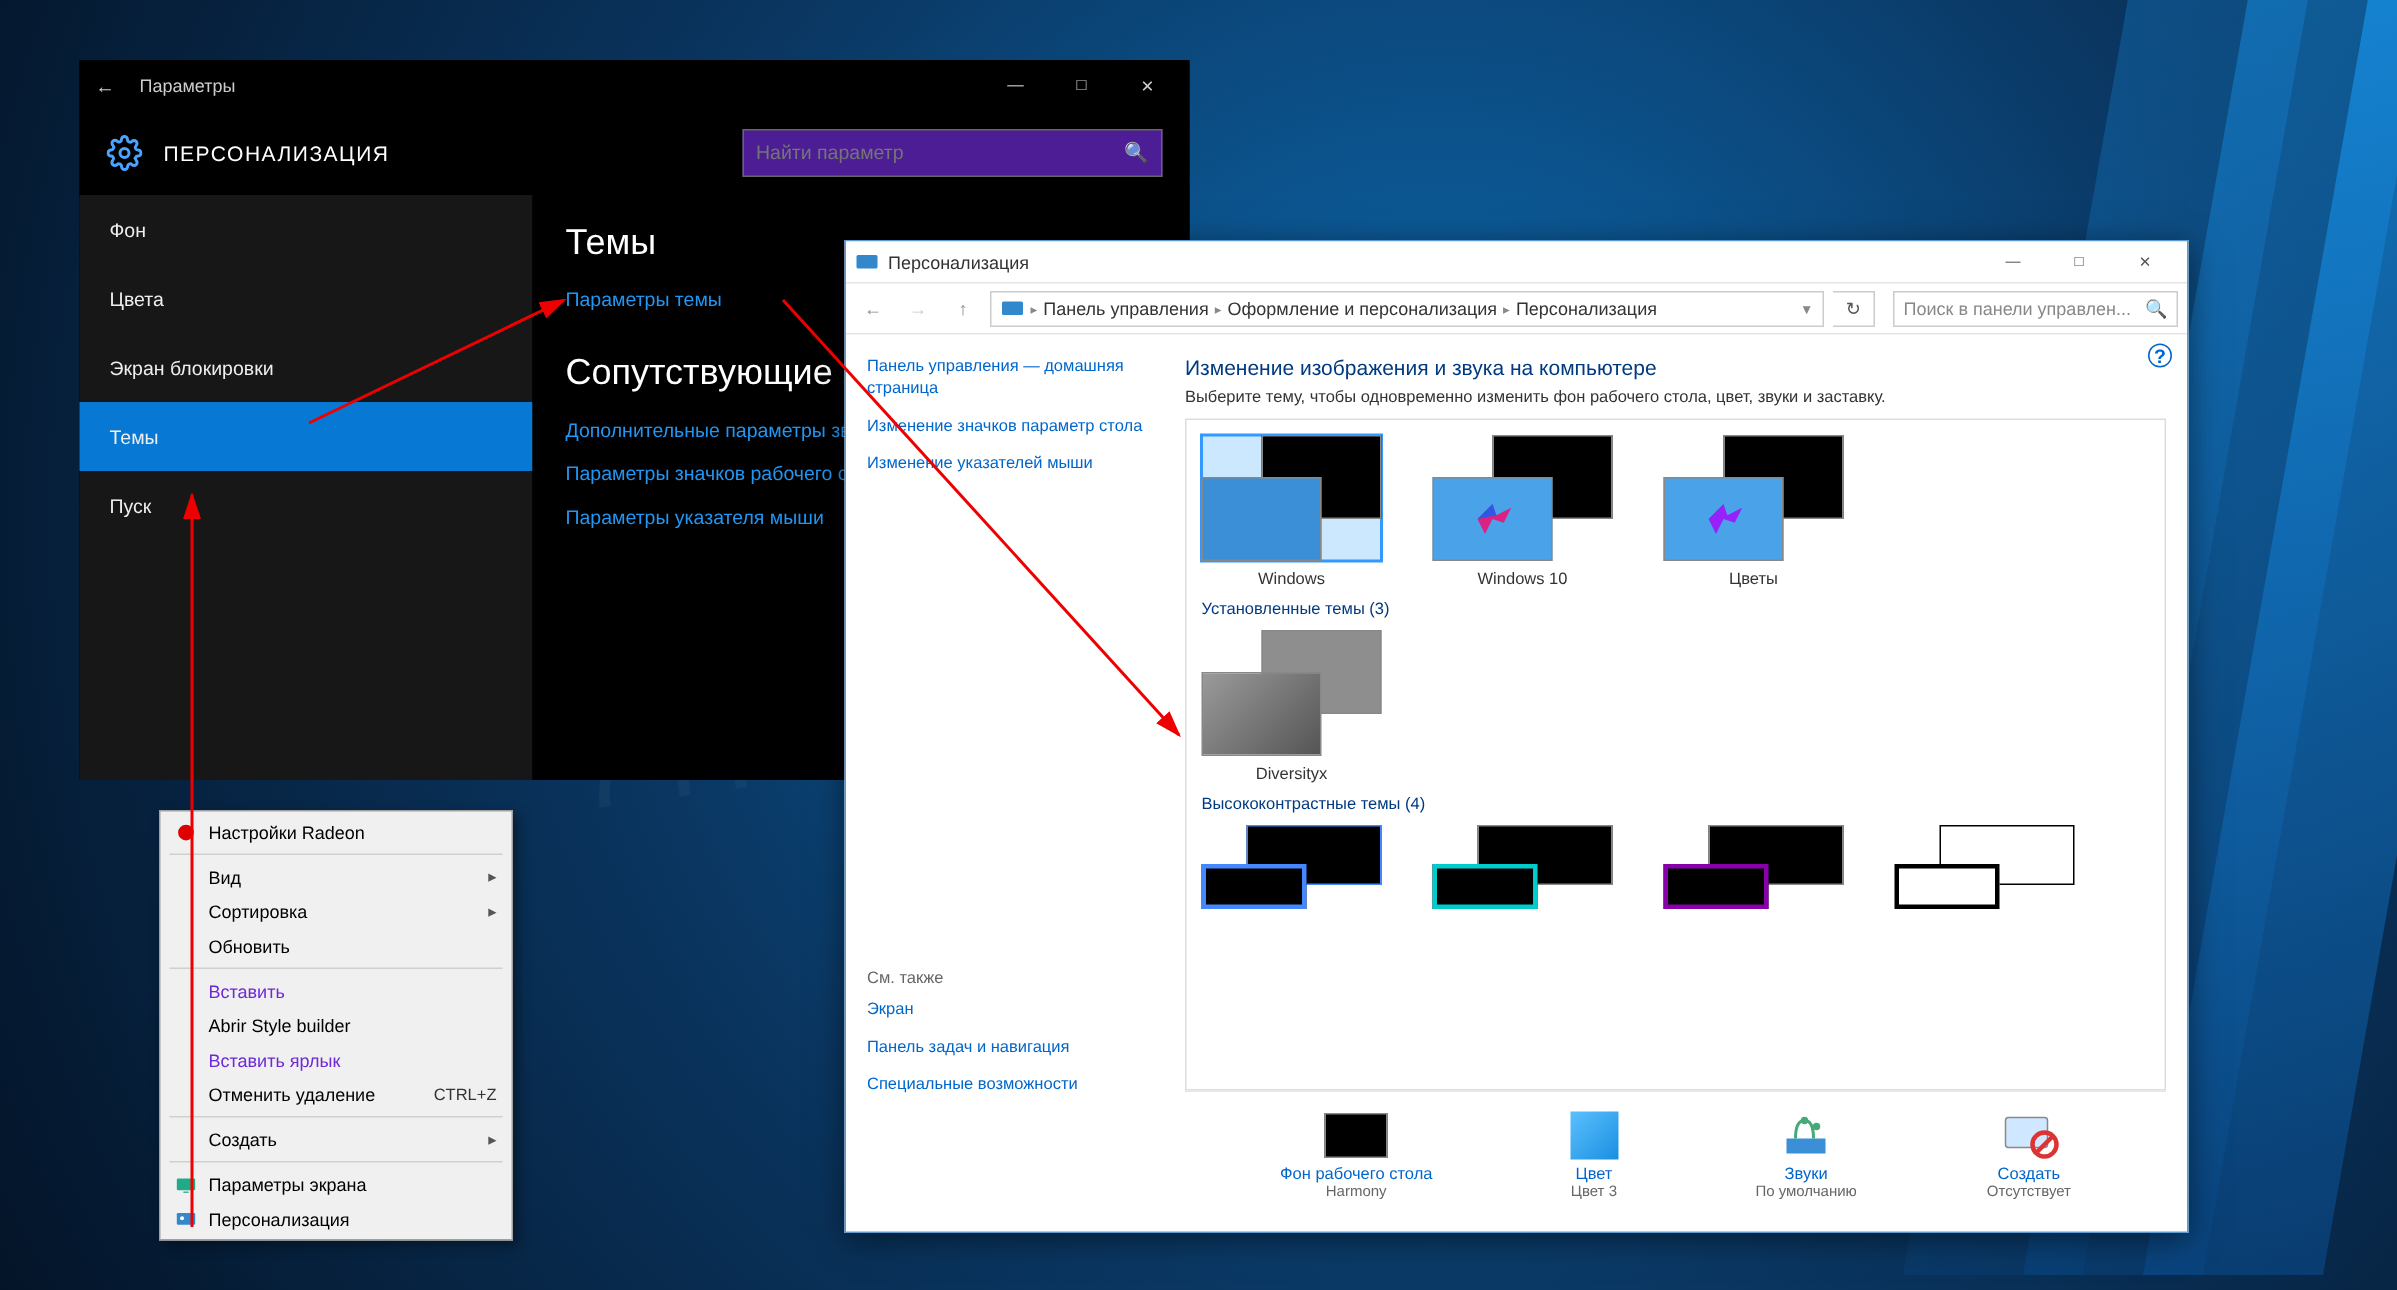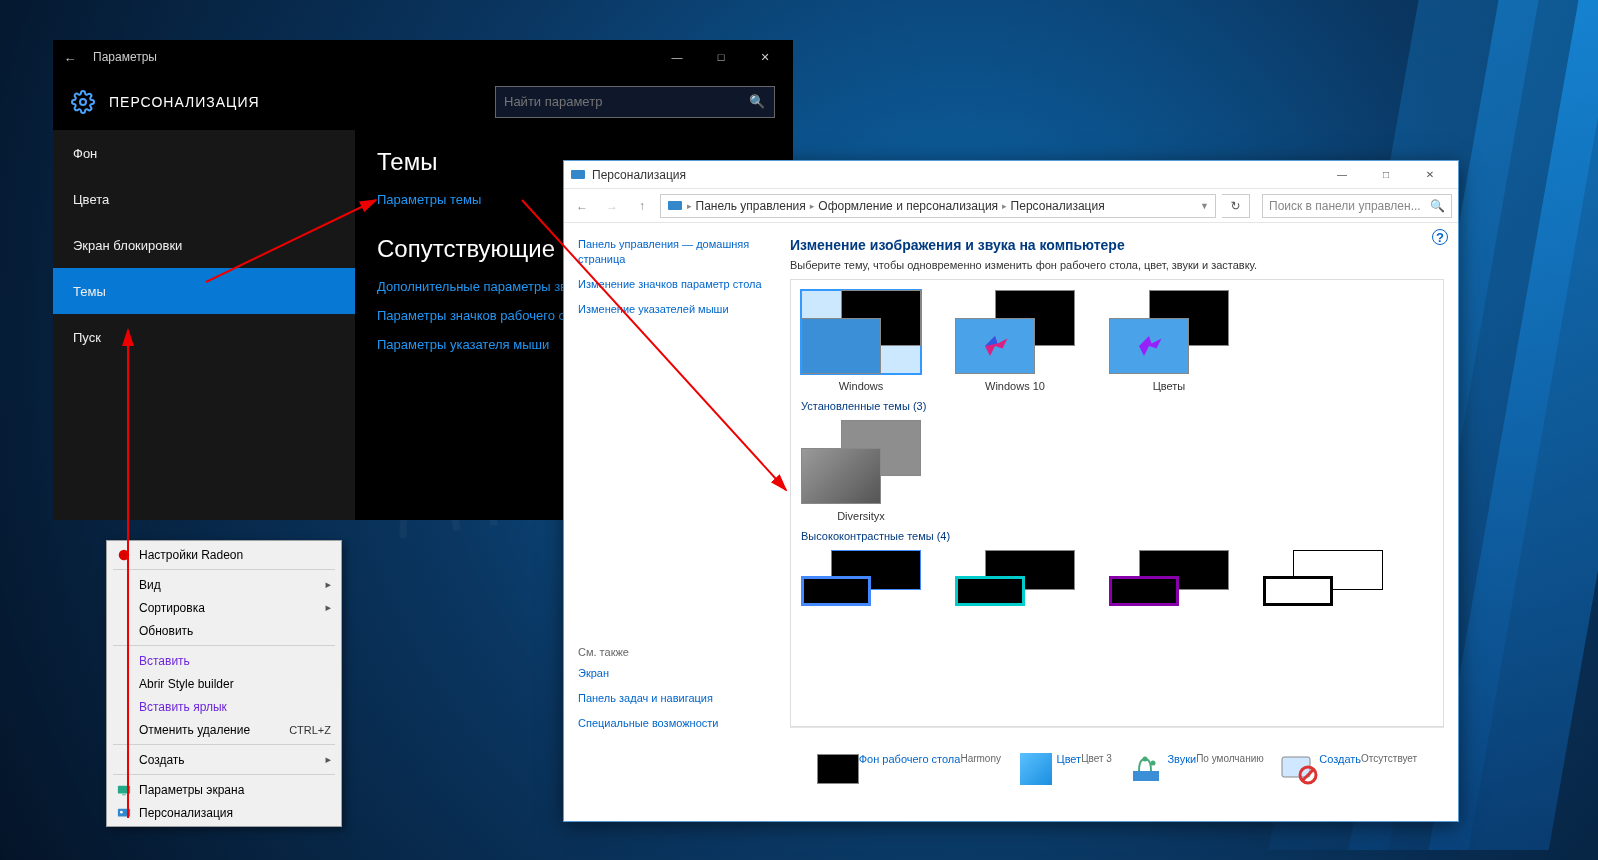--- a/index.html
+++ b/index.html
@@ -22,21 +22,21 @@
   background: #000; color: #fff;
 }
 .settings-titlebar { height: 34px; display:flex; align-items:center; padding:0 6px; background:#000;}
 .settings-titlebar .back-arrow{width:22px;text-align:center;color:#ccc;font-size:13px}
 .settings-titlebar .title{font-size:12px;color:#ccc;margin-left:12px;flex:1}
 .settings-titlebar .winbtns{display:flex}
 .settings-titlebar .winbtn{width:44px;height:34px;display:flex;align-items:center;justify-content:center;color:#ccc;font-size:11px}
 .settings-header{height:56px;display:flex;align-items:center;padding:0 18px;background:#000;border-bottom:1px solid #000}
 .settings-header .gear{width:24px;height:24px;margin-right:14px}
 .settings-header .hdr-text{font-size:14px;letter-spacing:1px;font-weight:400;color:#fff}
-.settings-header .search-wrap{margin-left:auto;width:280px;height:32px;border:1px solid #666;display:flex;align-items:center;padding:0 8px;background:#0f172a}
+.settings-header .search-wrap{margin-left:auto;width:280px;height:32px;border:1px solid #666;display:flex;align-items:center;padding:0 8px;background:#4c1d95}
 .settings-header .search-wrap input{flex:1;background:transparent;border:none;color:#ccc;font-size:13px;outline:none}
 .settings-body{display:flex;height:calc(100% - 90px)}
 .settings-nav{width:302px;background:#171717}
 .settings-nav .navitem{height:46px;display:flex;align-items:center;padding:0 20px;font-size:13px;color:#eee;cursor:pointer}
 .settings-nav .navitem.active{background:#0778d4}
 .settings-content{flex:1;background:#000;padding:18px 22px;overflow:hidden}
 .settings-content h2{font-size:24px;font-weight:300;margin-bottom:16px}
 .settings-content .link{color:#2196f3;font-size:13px;margin-bottom:14px;display:block;cursor:pointer}
 .settings-content .sect{margin-top:28px}
 
@@ -72,32 +72,32 @@
 .cp-addr .crumbs .sep{color:#888;font-size:9px}
 .cp-addr .reload{width:28px;height:24px;border:1px solid #ccc;border-left:none;display:flex;align-items:center;justify-content:center;font-size:12px;color:#555}
 .cp-addr .search{width:190px;height:24px;border:1px solid #ccc;margin-left:6px;display:flex;align-items:center;padding:0 6px;font-size:12px;color:#888}
 .cp-addr .search .mag{margin-left:auto;font-size:12px;color:#777}
 .cp-body{flex:1;display:flex;overflow:hidden;position:relative}
 .cp-side{width:212px;padding:14px 14px;font-size:11px}
 .cp-side .sidelink{color:#0066cc;margin-bottom:10px;display:block;line-height:1.35;cursor:pointer}
 .cp-side .seealso-hdr{color:#666;margin-top:330px;margin-bottom:8px}
 .cp-main{flex:1;padding:14px 14px 8px;display:flex;flex-direction:column;position:relative}
 .help-icon{position:absolute;right:10px;top:6px;color:#0066cc;font-size:13px;border:1px solid #0066cc;width:16px;height:16px;border-radius:50%;display:flex;align-items:center;justify-content:center;font-weight:bold}
-.cp-main h3{color:#003a80;font-size:14px;font-weight:700;margin-bottom:6px}
+.cp-main h3{color:#003a80;font-size:14px;font-weight:400;margin-bottom:6px}
 .cp-main .sub{font-size:11px;color:#333;margin-bottom:8px}
 .theme-scroll{flex:1;border:1px solid #ddd;overflow-y:auto;padding:10px 10px}
 .theme-group-title{color:#003a80;font-size:11px;margin:6px 0 8px}
 .theme-row{display:flex;gap:34px;margin-bottom:8px}
 .theme-item{display:flex;flex-direction:column;align-items:center;font-size:11px;color:#333;cursor:pointer}
 .theme-thumb{width:120px;height:84px;position:relative;margin-bottom:6px}
 .theme-thumb.selected{outline:2px solid #3399ff;outline-offset:-1px;background:#cce8ff}
 .theme-thumb .back{position:absolute;top:0;right:0;width:80px;height:56px;border:1px solid #888}
 .theme-thumb .front{position:absolute;bottom:0;left:0;width:80px;height:56px;border:1px solid #888}
 .cp-footer{height:86px;border-top:1px solid #e5e5e5;display:flex;align-items:center;justify-content:space-around;padding:8px 20px}
-.cp-footer .fitem{display:flex;flex-direction:row;align-items:flex-start;font-size:11px}
+.cp-footer .fitem{display:flex;flex-direction:column;align-items:center;font-size:11px}
 .cp-footer .fitem .ficon{width:42px;height:32px;margin-bottom:4px;display:flex;align-items:center;justify-content:center}
 .cp-footer .fitem .flabel{color:#0066cc;cursor:pointer}
 .cp-footer .fitem .fval{color:#666;font-size:10px}
 
 
 .arrow-svg{position:absolute;pointer-events:none}
 </style>
 </head>
 <body>
 

